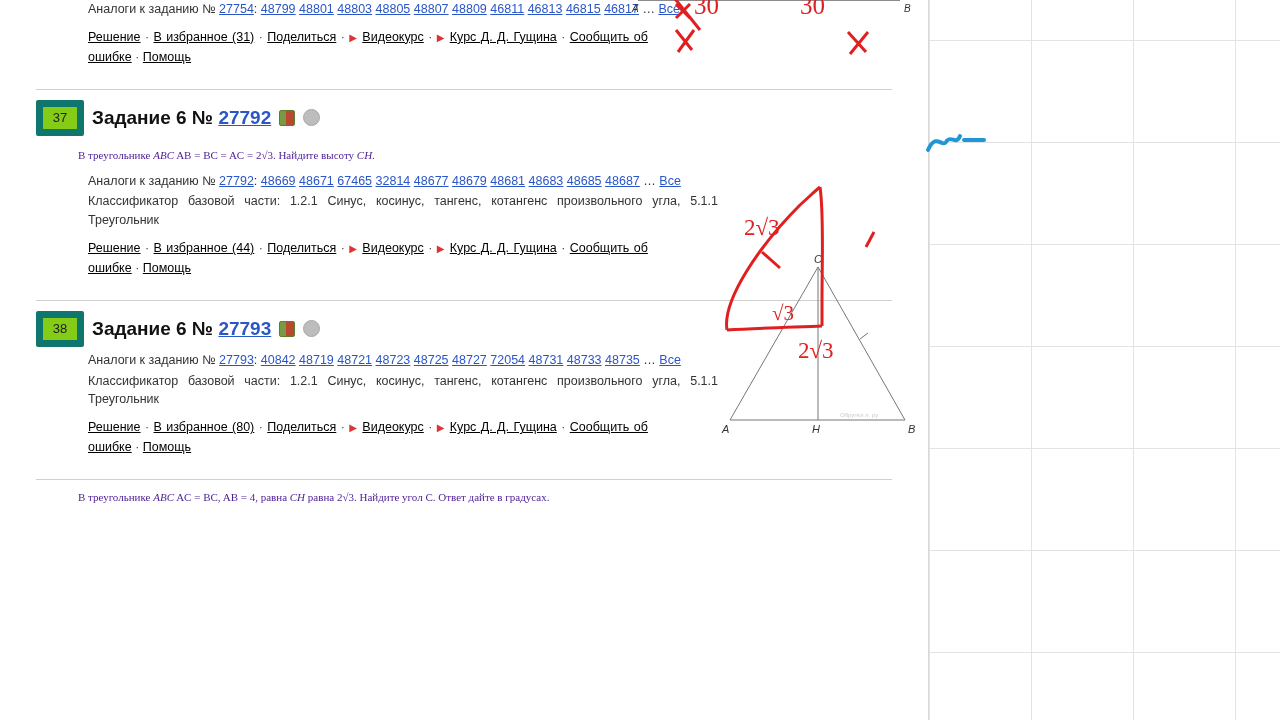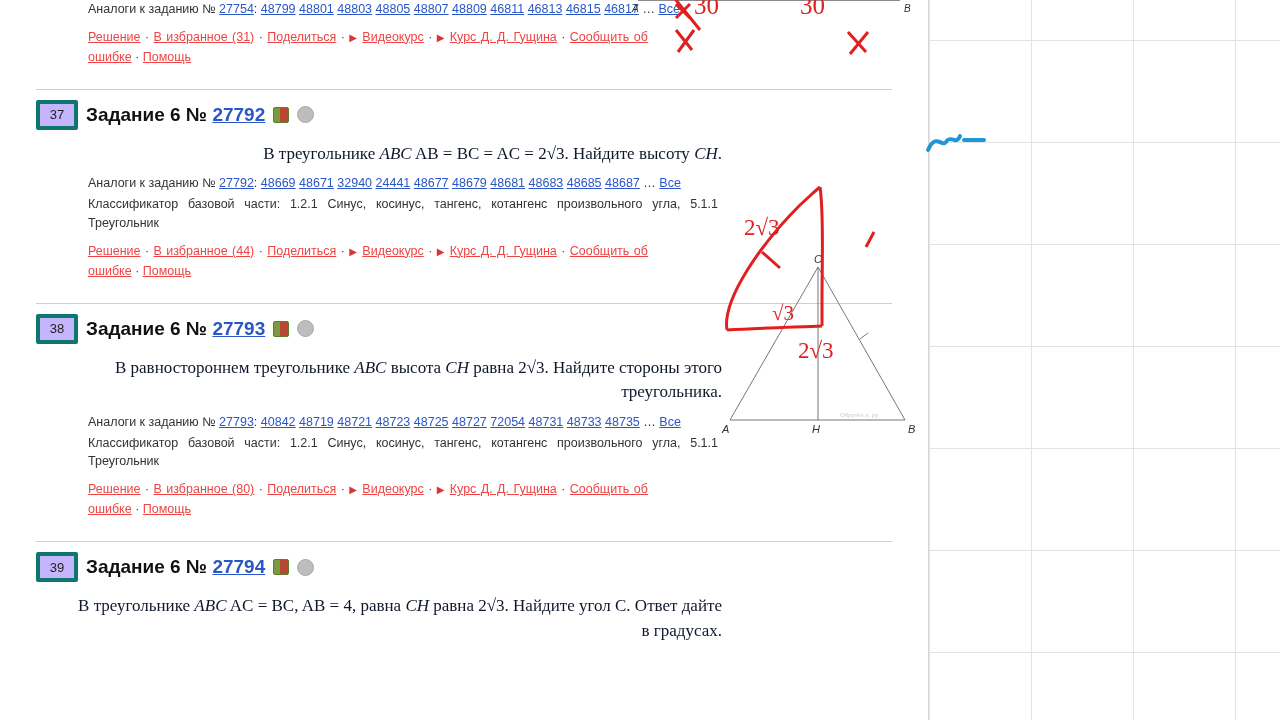--- a/index.html
+++ b/index.html
@@ -25,54 +25,54 @@
     background:#ffffff;overflow:hidden;
     border-right:1px solid #d8d8d8;
   }
   .doc-inner{position:absolute;left:0;top:0;width:928px;}
 
   .task{position:relative;padding:0 0 0 0;}
   .sep{height:1px;background:#cfcfcf;margin:12px 36px 0 36px;}
 
   .task-head{display:flex;align-items:center;gap:8px;padding:10px 0 2px 36px;}
   .num-box{
-    min-width:34px;height:22px;border:4px solid #0f766e;border-radius:2px;
+    min-width:34px;height:22px;border:7px solid #0f766e;border-radius:2px;
     display:flex;align-items:center;justify-content:center;
-    font-size:13px;color:#222;background:#c4b5fd;
+    font-size:13px;color:#222;background:#84cc16;
   }
   .task-title{font-weight:bold;font-size:19px;color:#111;}
   .task-title a{color:#2a56c6;text-decoration:underline;}
   .ic-book{
     width:14px;height:14px;display:inline-block;border-radius:2px;
     background:linear-gradient(90deg,#7a9a3f 0 45%,#b8482f 45% 100%);
     border:1px solid #5f7a32;
   }
   .ic-circle{
     width:15px;height:15px;border-radius:50%;
     background:#bdbdbd;border:1px solid #a8a8a8;display:inline-block;
   }
 
   .statement{
-    padding:10px 40px 6px 62px;font-size:17px;line-height:1.45;color:#0f172a;
+    padding:10px 40px 6px 62px;font-size:11px;line-height:1.45;color:#4c1d95;
     font-family:"Liberation Serif", serif;
-    max-width:660px;text-indent:16px;text-align:right;
+    max-width:660px;text-indent:16px;
   }
   .statement .it{font-style:italic;}
 
   .meta{
     padding:2px 40px 0 88px;font-size:12.5px;line-height:1.5;color:#333;
     max-width:630px;text-align:justify;
   }
   .meta a{color:#2a56c6;text-decoration:underline;}
   .meta .lbl{color:#333;}
   .links{
     padding:8px 40px 10px 88px;font-size:12.5px;line-height:1.6;
     max-width:560px;text-align:justify;
   }
-  .links a{color:#ef4444;text-decoration:underline;}
+  .links a{color:#000000;text-decoration:underline;}
   .links .dot{color:#444;}
   .play{color:#d33;font-size:10px;}
 
   
   .fig{position:absolute;}
   .wm{font-size:6px;fill:#c9c9c9;}
 
   
   .ink{position:absolute;pointer-events:none;}
 </style>
@@ -157,22 +157,22 @@
 
         <div class="statement">
           <span>В треугольнике </span><span class="it">ABC</span><span> AB = BC = AC = 2√3. Найдите высоту </span><span class="it">CH</span><span>.</span>
         </div>
 
         <div class="meta">
           <span class="lbl">Аналоги к заданию №</span>
           <a href="#">27792</a>:
           <a href="#">48669</a>
           <a href="#">48671</a>
-          <a href="#">32940</a>
-          <a href="#">24441</a>
+          <a href="#">67465</a>
+          <a href="#">32814</a>
           <a href="#">48677</a>
           <a href="#">48679</a>
           <a href="#">48681</a>
           <a href="#">48683</a>
           <a href="#">48685</a>
           <a href="#">48687</a>
           <span>…</span>
           <a href="#">Все</a>
         </div>
         <div class="meta">Классификатор базовой части: 1.2.1 Синус, косинус, тангенс, котангенс произвольного угла, 5.1.1 Треугольник</div>
@@ -213,23 +213,20 @@
         <div class="task-head">
           <div class="num-box">38</div>
           <div class="task-title">
             <span>Задание 6 №</span>
             <a href="#">27793</a>
           </div>
           <span class="ic-book"></span>
           <span class="ic-circle"></span>
         </div>
 
-        <div class="statement">
-          <span>В равностороннем треугольнике </span><span class="it">ABC</span><span> высота </span><span class="it">CH</span><span> равна 2√3. Найдите стороны этого треугольника.</span>
-        </div>
 
         <div class="meta">
           <span class="lbl">Аналоги к заданию №</span>
           <a href="#">27793</a>:
           <a href="#">40842</a>
           <a href="#">48719</a>
           <a href="#">48721</a>
           <a href="#">48723</a>
           <a href="#">48725</a>
           <a href="#">48727</a>
@@ -258,29 +255,20 @@
           <a href="#">Сообщить об ошибке</a>
           <span class="dot">·</span>
           <a href="#">Помощь</a>
         </div>
 
       </div>
 
       <div class="sep"></div>
 
       <div class="task">
-        <div class="task-head">
-          <div class="num-box">39</div>
-          <div class="task-title">
-            <span>Задание 6 №</span>
-            <a href="#">27794</a>
-          </div>
-          <span class="ic-book"></span>
-          <span class="ic-circle"></span>
-        </div>
 
         <div class="statement">
           <span>В треугольнике </span><span class="it">ABC</span><span> AC = BC, AB = 4, равна </span><span class="it">CH</span><span> равна 2√3. Найдите угол C. Ответ дайте в градусах.</span>
         </div>
 
       </div>
 
     </div>
   </div>
 

